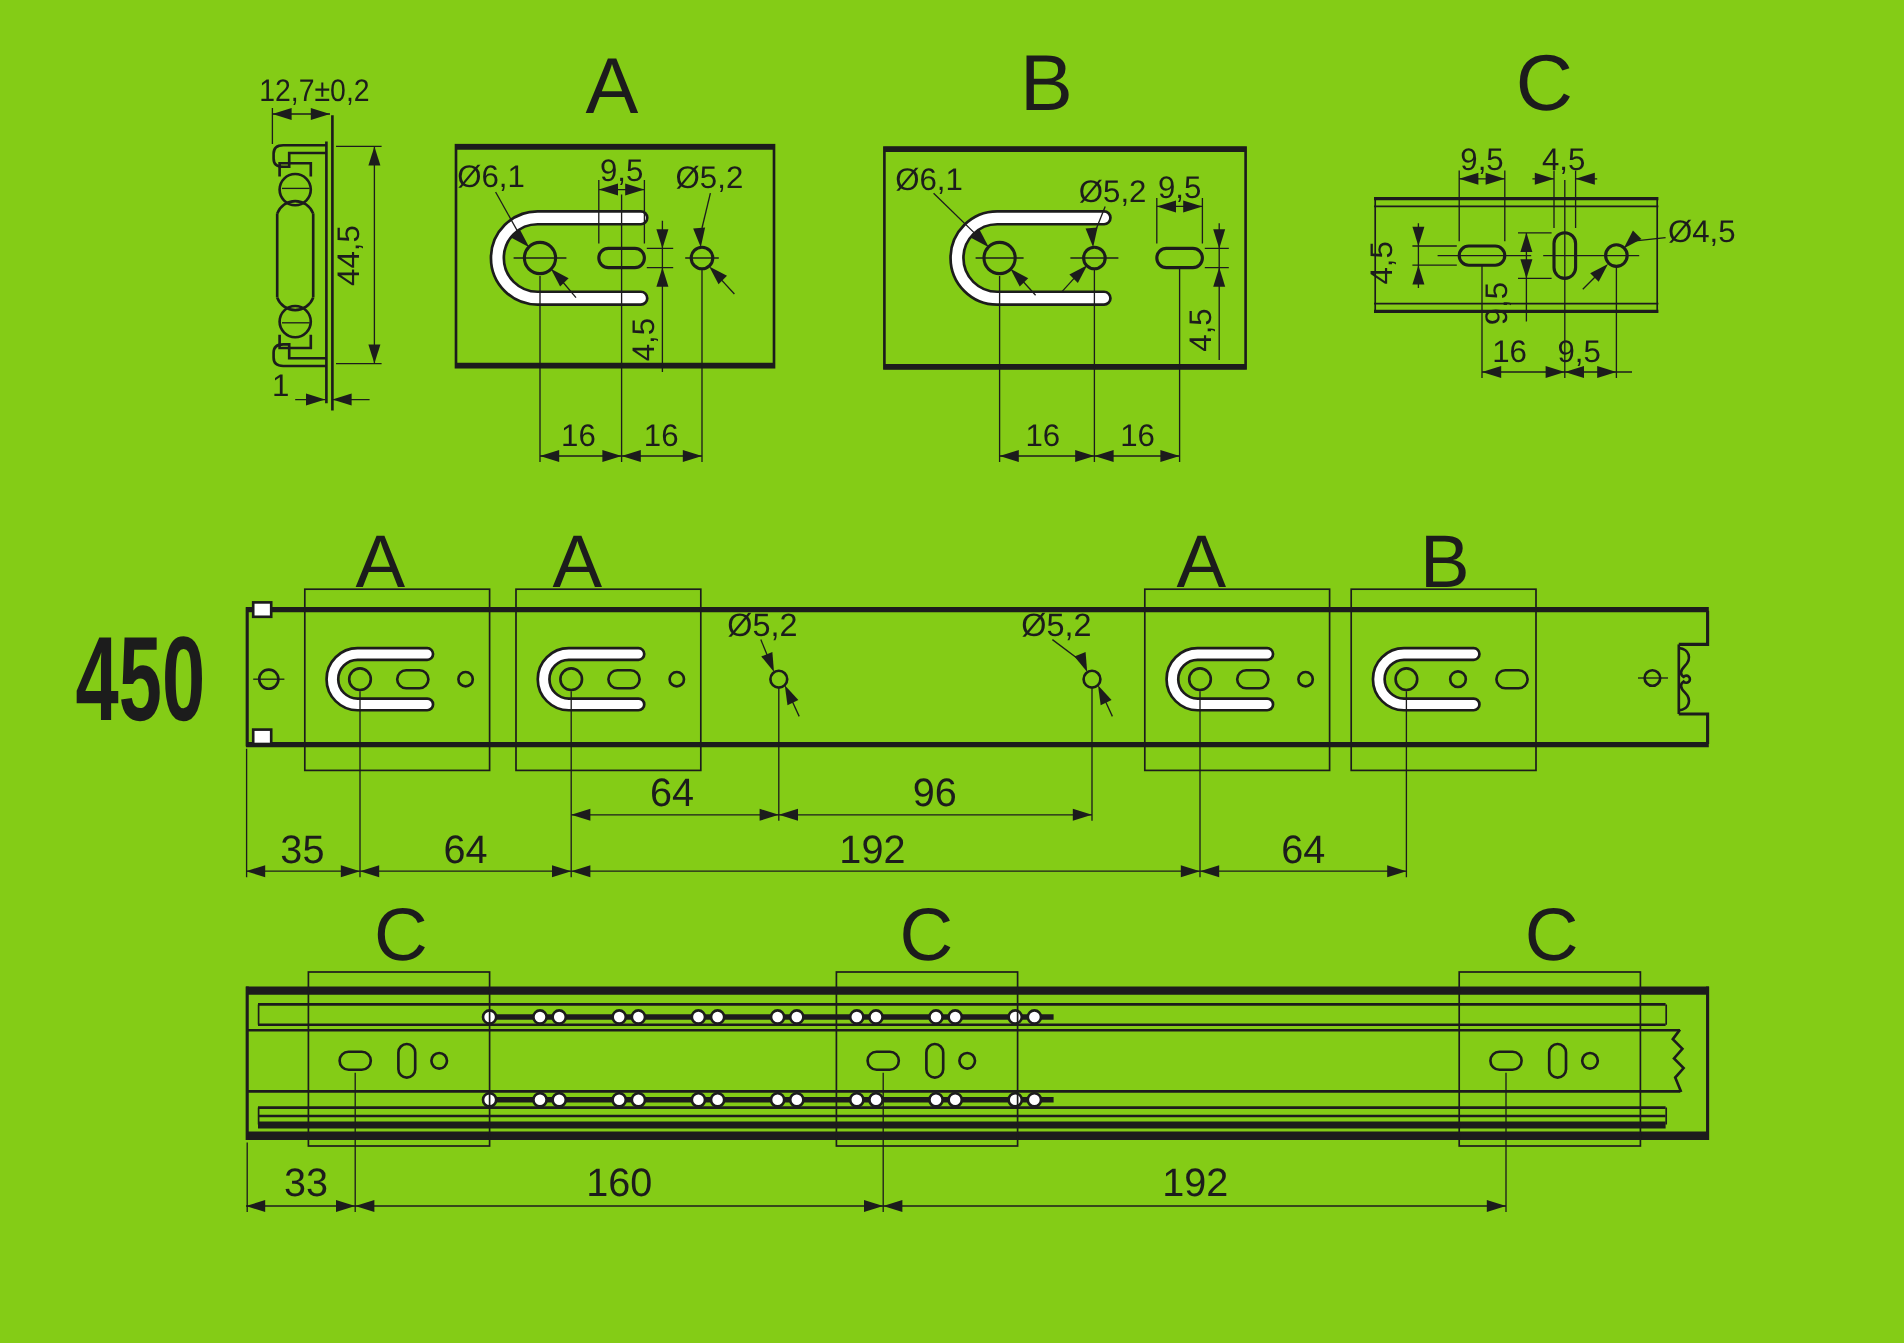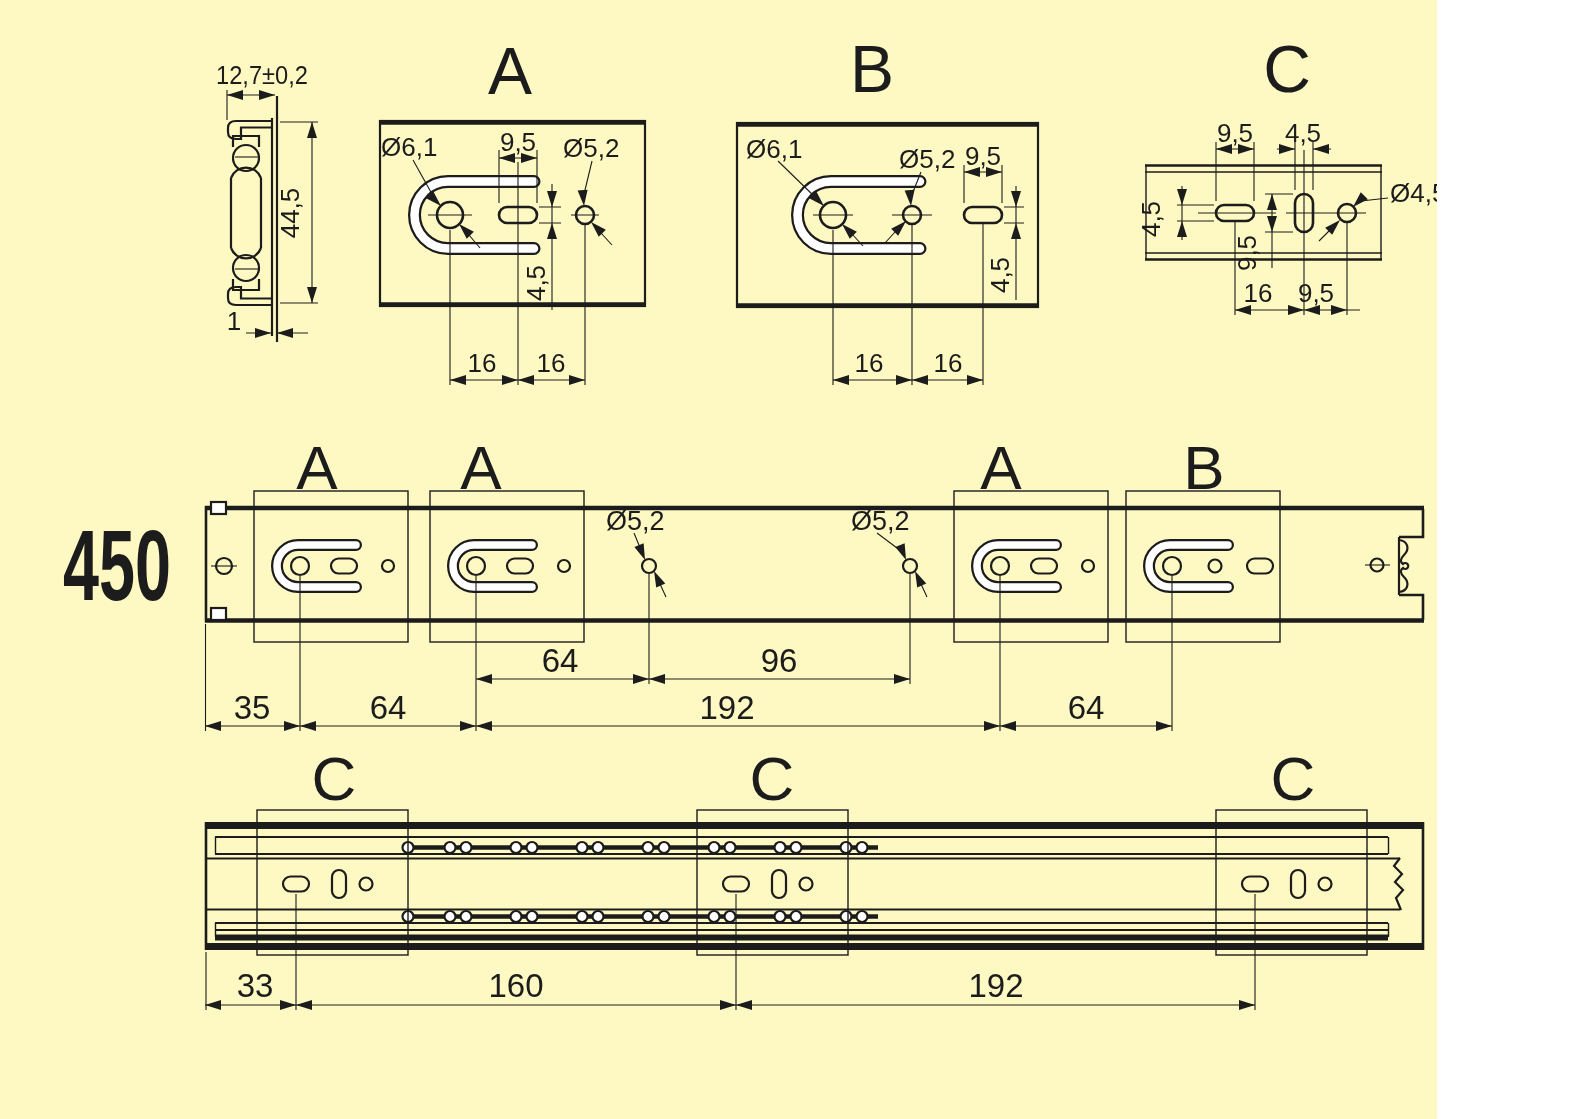--- a/index.html
+++ b/index.html
@@ -1,16 +1,16 @@
 <!DOCTYPE html>
 <html><head>
 <meta charset="utf-8">
 <style>
   html,body{margin:0;padding:0;background:#fff;}
-  .canvas{position:relative;width:1437px;height:1119px;background:#fef9c3;overflow:hidden;
+  .canvas{position:relative;width:1587px;height:1119px;background:#84cc16;overflow:hidden;
           font-family:"Liberation Sans","DejaVu Sans",sans-serif;}
   svg text{fill:#1c1c1c;font-family:"Liberation Sans","DejaVu Sans",sans-serif;}
   .ln,.ln1,.ln15,.ln2,.ln25,.ln4,.ln6,.ln7{stroke:#1c1c1c;fill:none;}
   .ln{stroke-width:2.2;}
   .ln1{stroke-width:1.1;}
   .ln15{stroke-width:1.4;}
   .ln2{stroke-width:2.2;}
   .ln25{stroke-width:2.6;}
   .ln4{stroke-width:4.5;}
   .ln6{stroke-width:6;}

